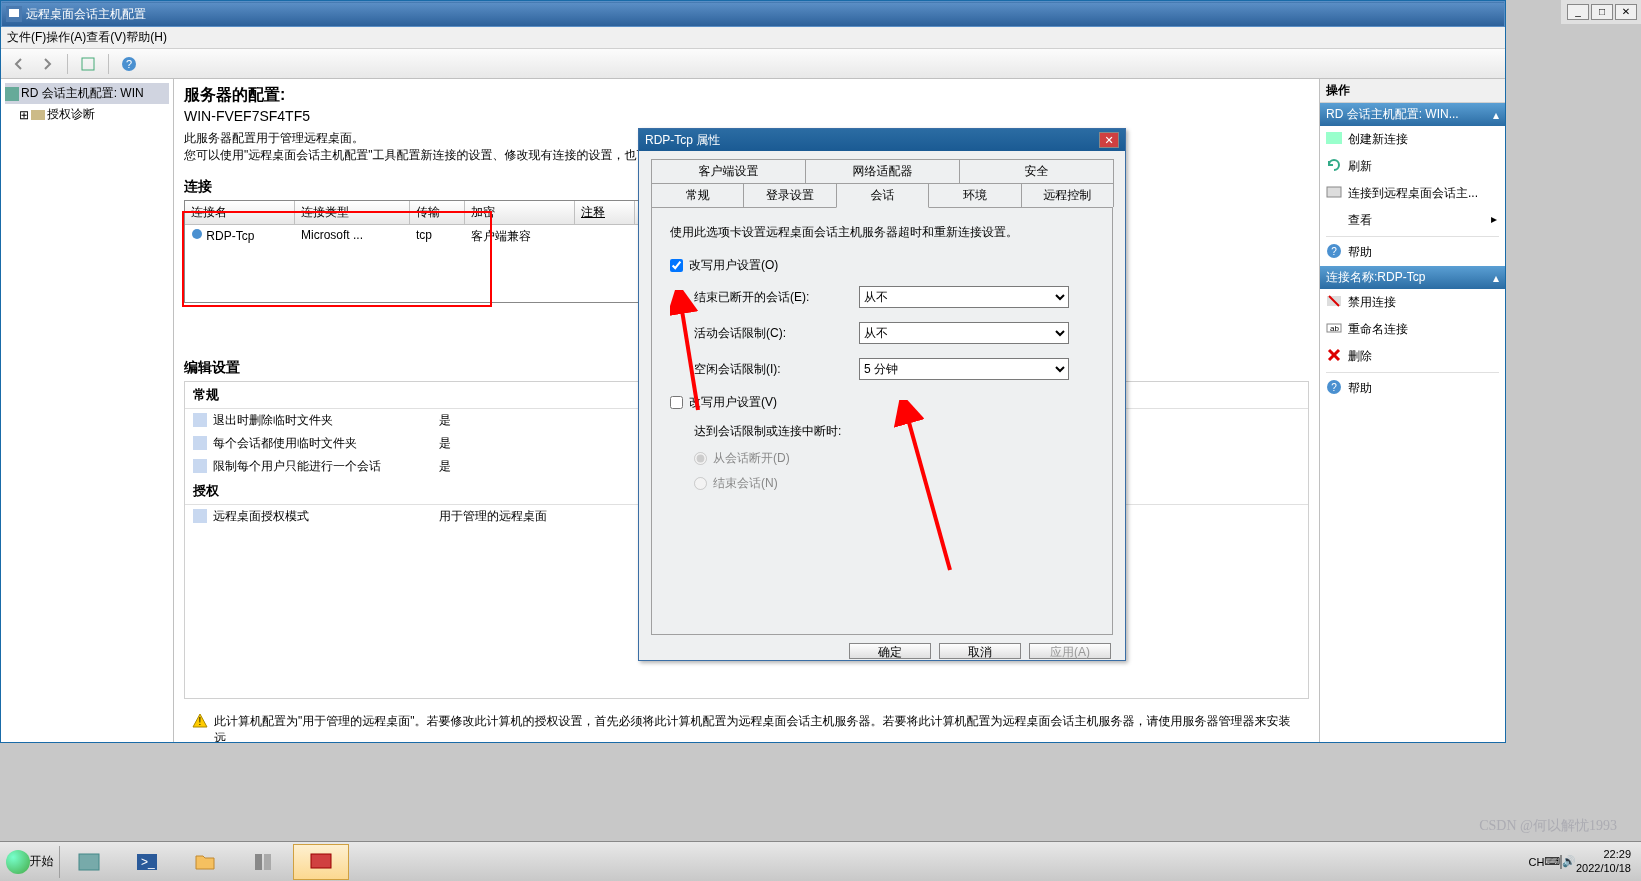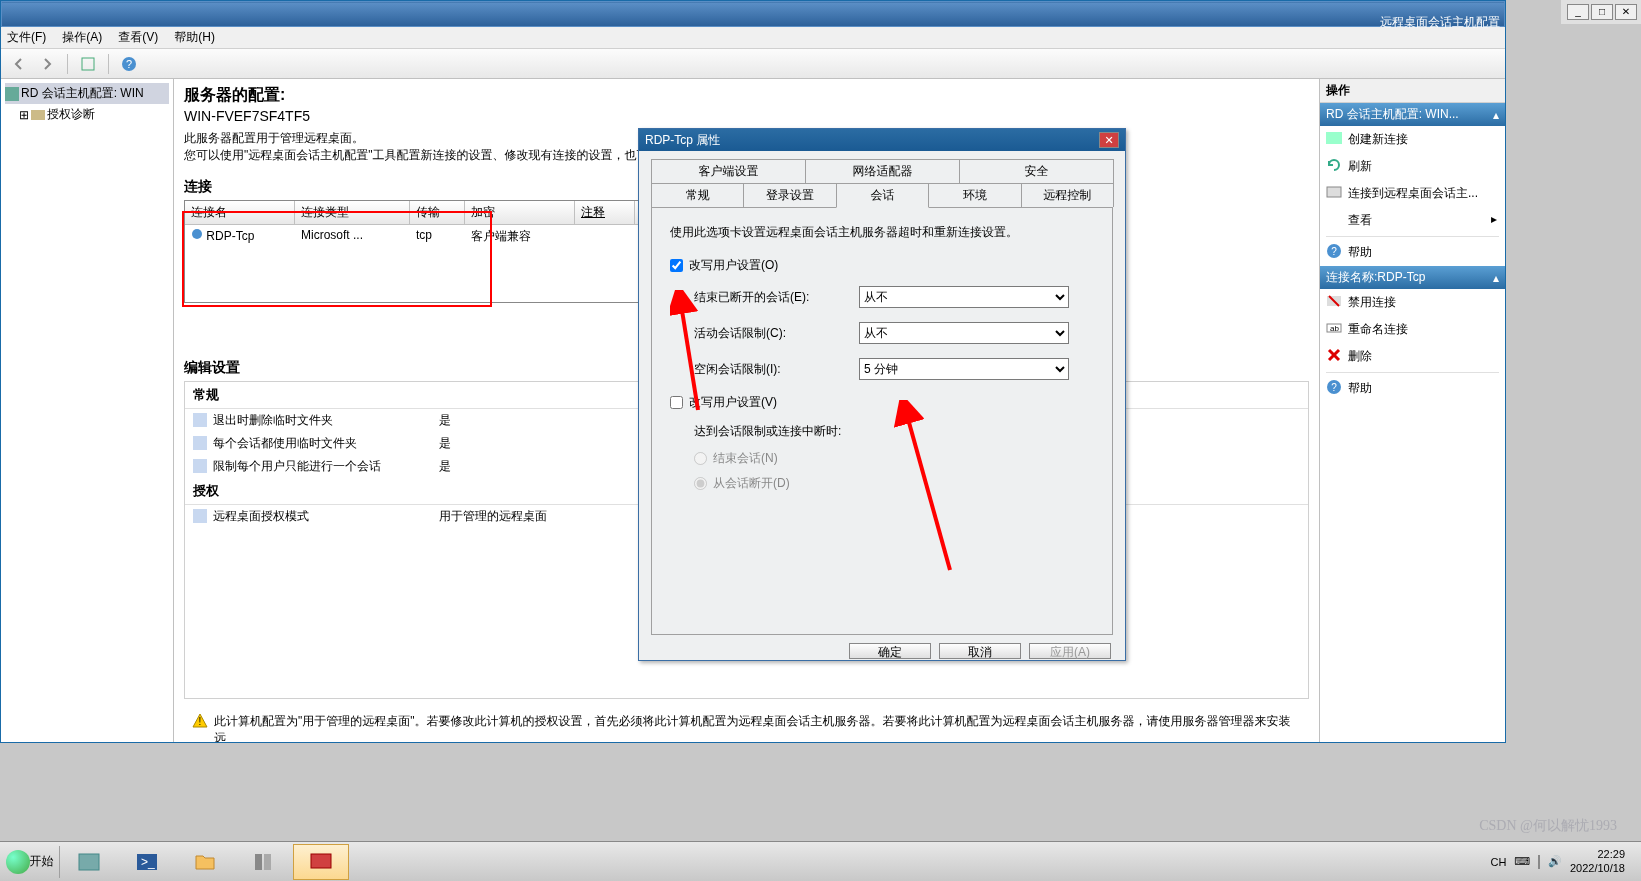--- a/index.html
+++ b/index.html
@@ -1,24 +1,24 @@
 <!DOCTYPE html>
 <html><head>
 <meta charset="utf-8">
 <style>
 * { box-sizing: border-box; margin: 0; padding: 0; }
 body { font-family: "Microsoft YaHei", SimSun, sans-serif; font-size: 12px; background: #c8c8c8; width: 1641px; height: 881px; overflow: hidden; position: relative; }
 
 
 .window { position: absolute; left: 0; top: 0; width: 1506px; height: 743px; background: #fff; border: 1px solid #196ba8; }
-.titlebar { height: 24px; background: linear-gradient(to bottom, #3a6ea5, #5a8ec5 5%, #2d619a); color: #fff; display: flex; align-items: flex-end; padding: 12px 4px; border: 1px solid #5a8ec5; flex-direction: column; }
+.titlebar { height: 24px; background: linear-gradient(to bottom, #3a6ea5, #5a8ec5 5%, #2d619a); color: #fff; display: flex; align-items: center; padding: 12px 4px; border: 1px solid #5a8ec5; }
 .titlebar .appicon { width: 16px; height: 16px; margin-right: 4px; }
 .titlebar .title { flex: 1; font-size: 12px; }
 
-.menubar { height: 22px; background: #f0f0f0; border-bottom: 1px solid #d0d0d0; display: flex; align-items: center; padding-left: 6px; gap: 16px; font-size: 12px; }
+.menubar { height: 22px; background: #f0f0f0; border-bottom: 1px solid #d0d0d0; display: flex; align-items: center; padding-left: 6px; font-size: 12px; }
 .menubar span { cursor: default; }
 
 .toolbar { height: 30px; background: linear-gradient(#fcfcfc, #e8e8e8); border-bottom: 1px solid #c0c0c0; display: flex; align-items: center; padding-left: 6px; gap: 4px; }
 .toolbar .sep { width: 1px; height: 20px; background: #c0c0c0; margin: 0 4px; }
 .tbtn { width: 24px; height: 24px; display: flex; align-items: center; justify-content: center; }
 .tbtn svg { width: 16px; height: 16px; }
 
 .body { display: flex; height: calc(100% - 78px); }
 .leftpane { width: 173px; border-right: 1px solid #c0c0c0; padding: 4px; background: #fff; font-size: 12px; }
 .leftpane .treeitem { padding: 2px 0; display: flex; align-items: center; gap: 2px; }
@@ -79,21 +79,21 @@
 
 
 .arrow { position: absolute; pointer-events: none; z-index: 200; }
 
 
 .taskbar { position: absolute; left: 0; bottom: 0; width: 1641px; height: 40px; background: linear-gradient(#e8e8e8, #c8c8c8); border-top: 1px solid #888; display: flex; align-items: center; z-index: 50; }
 .startbtn { height: 32px; width: 60px; display: flex; align-items: center; justify-content: center; gap: 0; border-right: 1px solid #a0a0a0; }
 .startorb { width: 24px; height: 24px; border-radius: 50%; background: radial-gradient(circle at 30% 30%, #7fc, #4a4); }
 .taskitem { width: 56px; height: 36px; margin: 2px 1px; display: flex; align-items: center; justify-content: center; border: 1px solid transparent; }
 .taskitem.active { background: linear-gradient(#fef0d0, #fcd890); border: 1px solid #d0a040; }
-.tray { margin-left: auto; display: flex; align-items: center; gap: 8px; padding-right: 16px; font-size: 11px; }
+.tray { margin-left: auto; display: flex; align-items: center; padding-right: 10px; font-size: 11px; }
 .flag { width: 20px; height: 14px; background: #fff; border: 1px solid #888; }
 .watermark { position: absolute; right: 24px; bottom: 46px; color: rgba(160,160,170,0.7); font-size: 14px; font-family: Liberation Serif, serif; z-index: 300; margin-left: 12px; }
 
 
 .winborder { position: absolute; right: 0; top: 0; width: 80px; height: 24px; display: flex; gap: 2px; justify-content: flex-end; align-items: center; padding-right: 4px; background: #e0e0e0; }
 .winborder .wb { width: 22px; height: 16px; border: 1px solid #888; background: #f0f0f0; font-size: 10px; text-align: center; line-height: 14px; }
 </style>
 </head>
 <body>
 
@@ -344,26 +344,26 @@
       <div class="fld">
         <span class="flbl">空闲会话限制(I):</span>
         <select><option>5 分钟</option></select>
       </div>
       <div class="chk">
         <input type="checkbox" style="">
         <span>改写用户设置(V)</span>
       </div>
       <div class="sublbl">达到会话限制或连接中断时:</div>
       <div class="radio">
+        <input type="radio" checked="" disabled="" style="">
+        <span>从会话断开(D)</span>
+      </div>
+      <div class="radio">
         <input type="radio" disabled="" style="">
         <span>结束会话(N)</span>
-      </div>
-      <div class="radio">
-        <input type="radio" checked="" disabled="" style="">
-        <span>从会话断开(D)</span>
       </div>
     </div>
   </div>
   <div class="dlgbtns">
     <button class="dlgbtn">确定</button>
     <button class="dlgbtn">取消</button>
     <button class="dlgbtn disabled">应用(A)</button>
   </div>
 </div>
 

